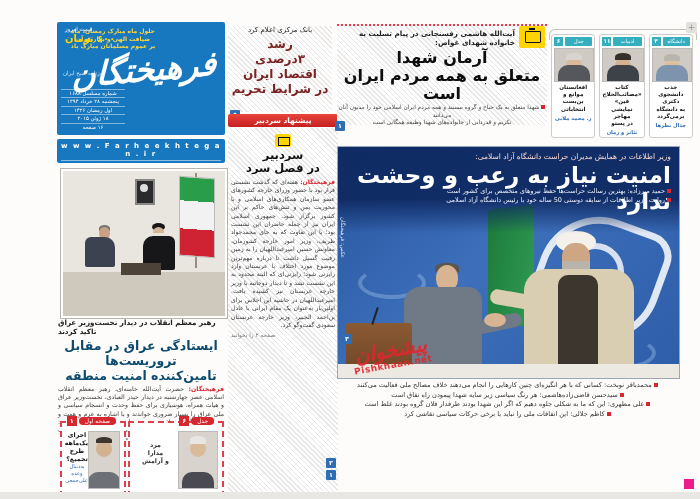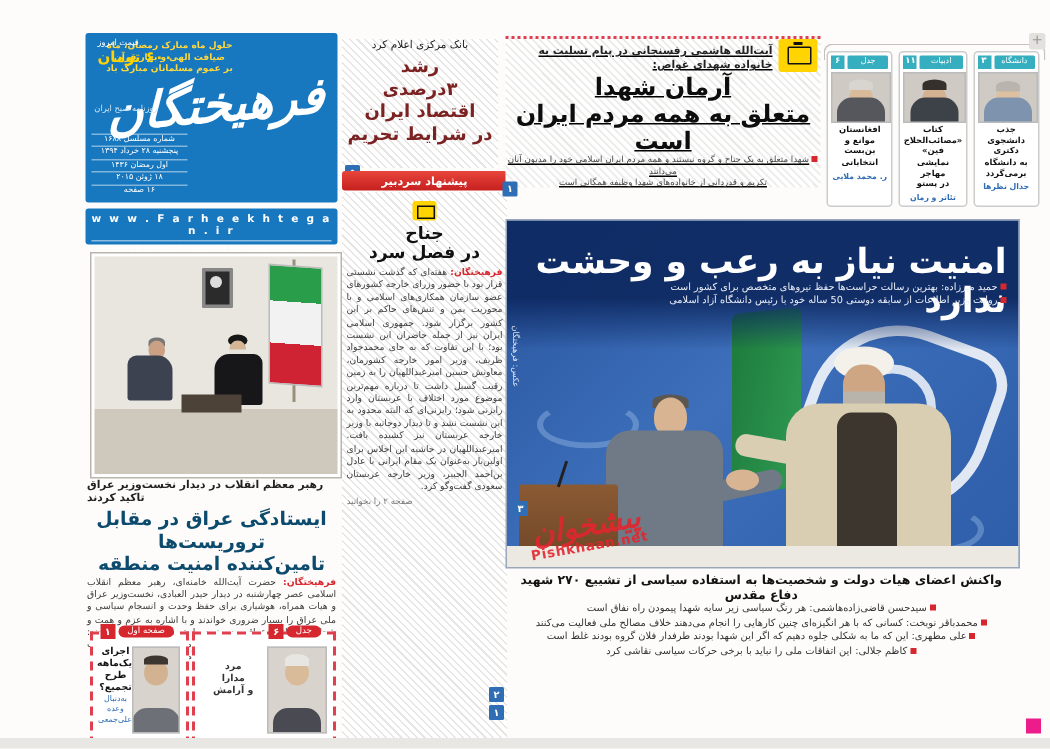--- a/index.html
+++ b/index.html
@@ -64,21 +64,21 @@
   .edicon i{position:absolute;left:3px;top:3px;width:10px;height:7px;border:1.5px solid #111;}
   .edtitle{font-size:11.5px;font-weight:bold;color:#111;text-align:center;line-height:13px;margin-bottom:3px;}
   .edbody{font-size:6.1px;line-height:8.4px;color:#3a3a3a;text-align:justify;}
   .edfoot{font-size:5.8px;color:#777;margin-top:3px;text-align:left;}
   
   .econ{left:228px;top:26px;width:104px;height:86px;}
   .econ .k{font-size:7px;color:#222;text-align:center;}
   .econ h3{margin:3px 0 0;font-size:12px;line-height:15px;color:#7b2222;font-weight:bold;text-align:center;}
   .pgnum{width:10px;height:10px;background:#2f6db5;color:#fff;font-size:6.5px;font-weight:bold;text-align:center;line-height:10px;border-radius:1px;}
   
-  .raf{left:337px;top:24px;width:210px;height:96px;border-top:2px dotted #e0404e;padding-top:3px;text-decoration:underline;}
+  .raf{left:337px;top:24px;width:210px;height:96px;border-top:2px dotted #e0404e;padding-top:3px;}
   .raf .k{font-size:7.2px;font-weight:bold;color:#222;text-align:right;padding-right:32px;}
   .raf h1{margin:2px 0 1px;font-size:16px;line-height:18px;font-weight:bold;color:#0d0d0d;text-align:center;}
   .raf .sub{font-size:5.8px;color:#444;text-align:center;line-height:7.5px;}
   .bullet-sq{display:inline-block;width:4px;height:4px;background:#d6262e;margin-left:2px;}
   .yellowtab{left:519px;top:26px;width:26px;height:22px;background:#ffd400;border-radius:2px;}
   .yellowtab i{position:absolute;left:6px;top:5px;width:14px;height:10px;border:1.6px solid #111;border-radius:1px;}
   .yellowtab b{position:absolute;left:10px;top:2px;width:6px;height:2px;background:#111;}
   
   .teasers{left:551px;top:34px;width:142px;height:104px;display:flex;flex-direction:row-reverse;gap:4px;}
   .tz{flex:1;background:#fff;border:1px solid #ccc;border-radius:3px;padding:2px;position:relative;}
@@ -224,21 +224,21 @@
 ۳درصدی
 اقتصاد ایران
 در شرایط تحریم</h3>
     <div class="pgnum abs" style="left:2px;bottom:-8px;">۵</div>
   </div>
   <div class="abs redbar rtl">پیشنهاد سردبیر</div>
   <div class="abs midcol hatch rtl">
     <div class="edicon">
         <i></i>
       </div>
-    <div class="edtitle pre">جناح
+    <div class="edtitle pre">سردبیر
 در فصل سرد</div>
     <div class="edbody"><span class="leadword">فرهیختگان:</span> <span>هفته‌ای که گذشت نشستی قرار بود با حضور وزرای خارجه کشورهای عضو سازمان همکاری‌های اسلامی و با محوریت یمن و تنش‌های حاکم بر این کشور برگزار شود. جمهوری اسلامی ایران نیز از جمله حاضران این نشست بود؛ با این تفاوت که به جای محمدجواد ظریف، وزیر امور خارجه کشورمان، معاونش حسین امیرعبداللهیان را به زمین رقیب گسیل داشت تا درباره مهم‌ترین موضوع مورد اختلاف با عربستان وارد رایزنی شود؛ رایزنی‌ای که البته محدود به این نشست نشد و تا دیدار دوجانبه با وزیر خارجه عربستان نیز کشیده یافت. امیرعبداللهیان در حاشیه این اجلاس برای اولین‌بار به‌عنوان یک مقام ایرانی با عادل بن‌احمد الجبیر، وزیر خارجه عربستان سعودی گفت‌وگو کرد.</span></div>
     <div class="edfoot">صفحه ۲ را بخوانید</div>
   </div>
 
   <div class="abs raf hatch rtl">
     <div class="k">آیت‌الله هاشمی رفسنجانی در پیام تسلیت به خانواده شهدای غواص:</div>
     <h1 class="pre">آرمان شهدا
 متعلق به همه مردم ایران است</h1>
     <div class="sub"><span class="bullet-sq"></span><span>شهدا متعلق به یک جناح و گروه نیستند و همه مردم ایران اسلامی خود را مدیون آنان می‌دانند</span></div>
@@ -321,37 +321,37 @@
         <span class="bd"></span>
         <span class="inner"></span>
         <span class="arm"></span>
       </div>
     <div class="hands"></div>
     <div class="podium">
         <i></i>
       </div>
     <div class="mtable"></div>
     <div class="ov"></div>
+    <div class="sec-k rtl">وزیر اطلاعات در همایش مدیران حراست دانشگاه آزاد اسلامی:</div>
     <div class="sec-h rtl">امنیت نیاز به رعب و وحشت ندارد</div>
     <div class="sec-b rtl">
       <div><span class="bullet-sq"></span><span>حمید میرزاده: بهترین رسالت حراست‌ها حفظ نیروهای متخصص برای کشور است</span></div>
       <div><span class="bullet-sq"></span><span>روایت وزیر اطلاعات از سابقه دوستی 50 ساله خود با رئیس دانشگاه آزاد اسلامی</span></div>
     </div>
     <div class="vcredit rtl">عکس: فرهیختگان</div>
     <div class="pgnum photo-tab3">۳</div>
     <div class="wmark">
       <div class="fa">پیشخوان</div>
       <div class="en">Pishkhaan.net</div>
     </div>
   </div>
 
   <div class="abs mart rtl">
-    <div class="k">واکنش اعضای هیات دولت و شخصیت‌ها به استفاده سیاسی از تشییع ۲۷۰ شهید دفاع مقدس</div>
+    <div class="bl"><span class="bullet-sq"></span><span>محمدباقر نوبخت: کسانی که با هر انگیزه‌ای چنین کارهایی را انجام می‌دهند خلاف مصالح ملی فعالیت می‌کنند</span></div>
     <div class="bl"><span class="bullet-sq"></span><span>سیدحسن قاضی‌زاده‌هاشمی: هر رنگ سیاسی زیر سایه شهدا پیمودن راه نفاق است</span></div>
-    <div class="bl"><span class="bullet-sq"></span><span>محمدباقر نوبخت: کسانی که با هر انگیزه‌ای چنین کارهایی را انجام می‌دهند خلاف مصالح ملی فعالیت می‌کنند</span></div>
     <div class="bl"><span class="bullet-sq"></span><span>علی مطهری: این که ما به شکلی جلوه دهیم که اگر این شهدا بودند طرفدار فلان گروه بودند غلط است</span></div>
     <div class="bl"><span class="bullet-sq"></span><span>کاظم جلالی: این اتفاقات ملی را نباید با برخی حرکات سیاسی نقاشی کرد</span></div>
   </div>
   <div class="abs mart-pg">
     <span class="pgnum">۲</span>
     <span class="pgnum">۱</span>
   </div>
 
   <div class="abs bottomstrip"></div>
   <div class="abs plusbtn">+</div>

